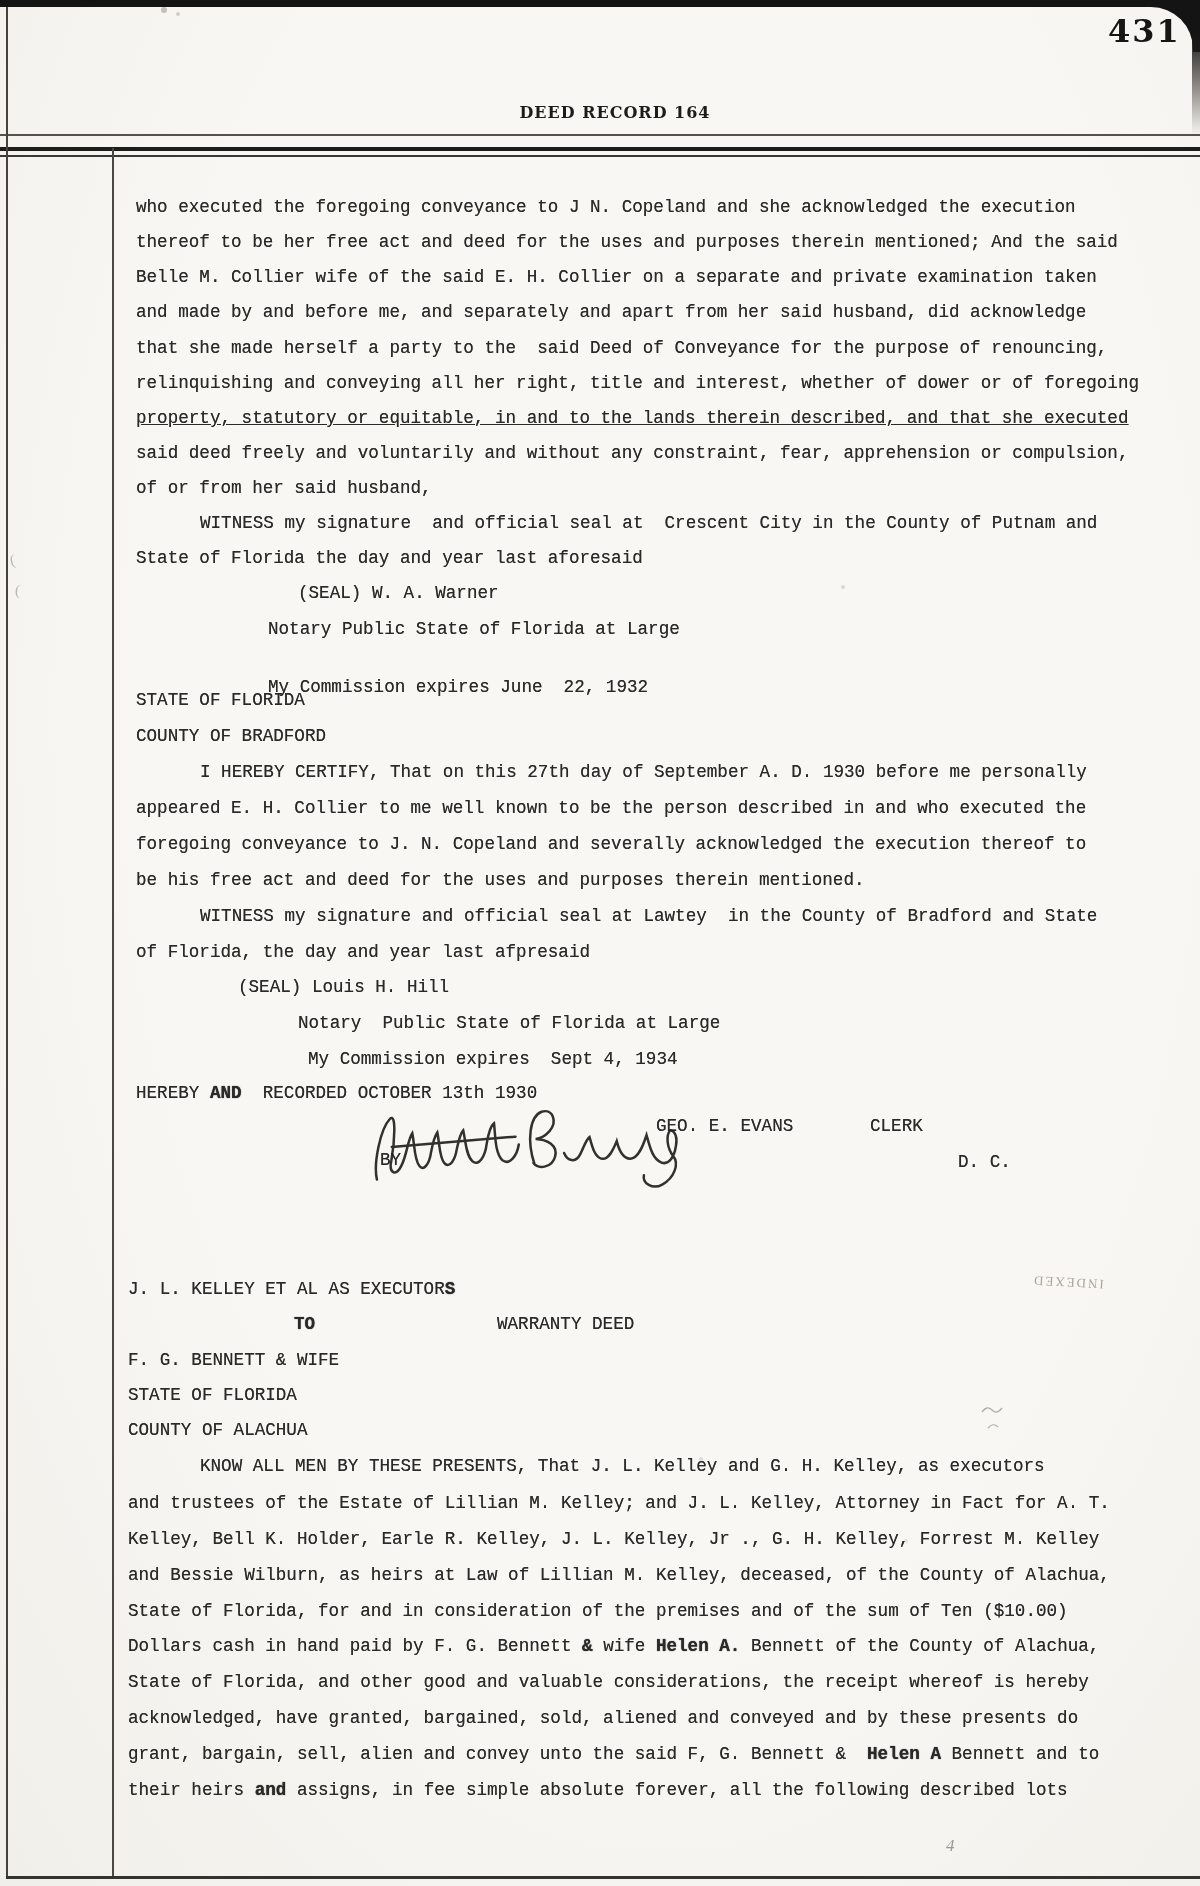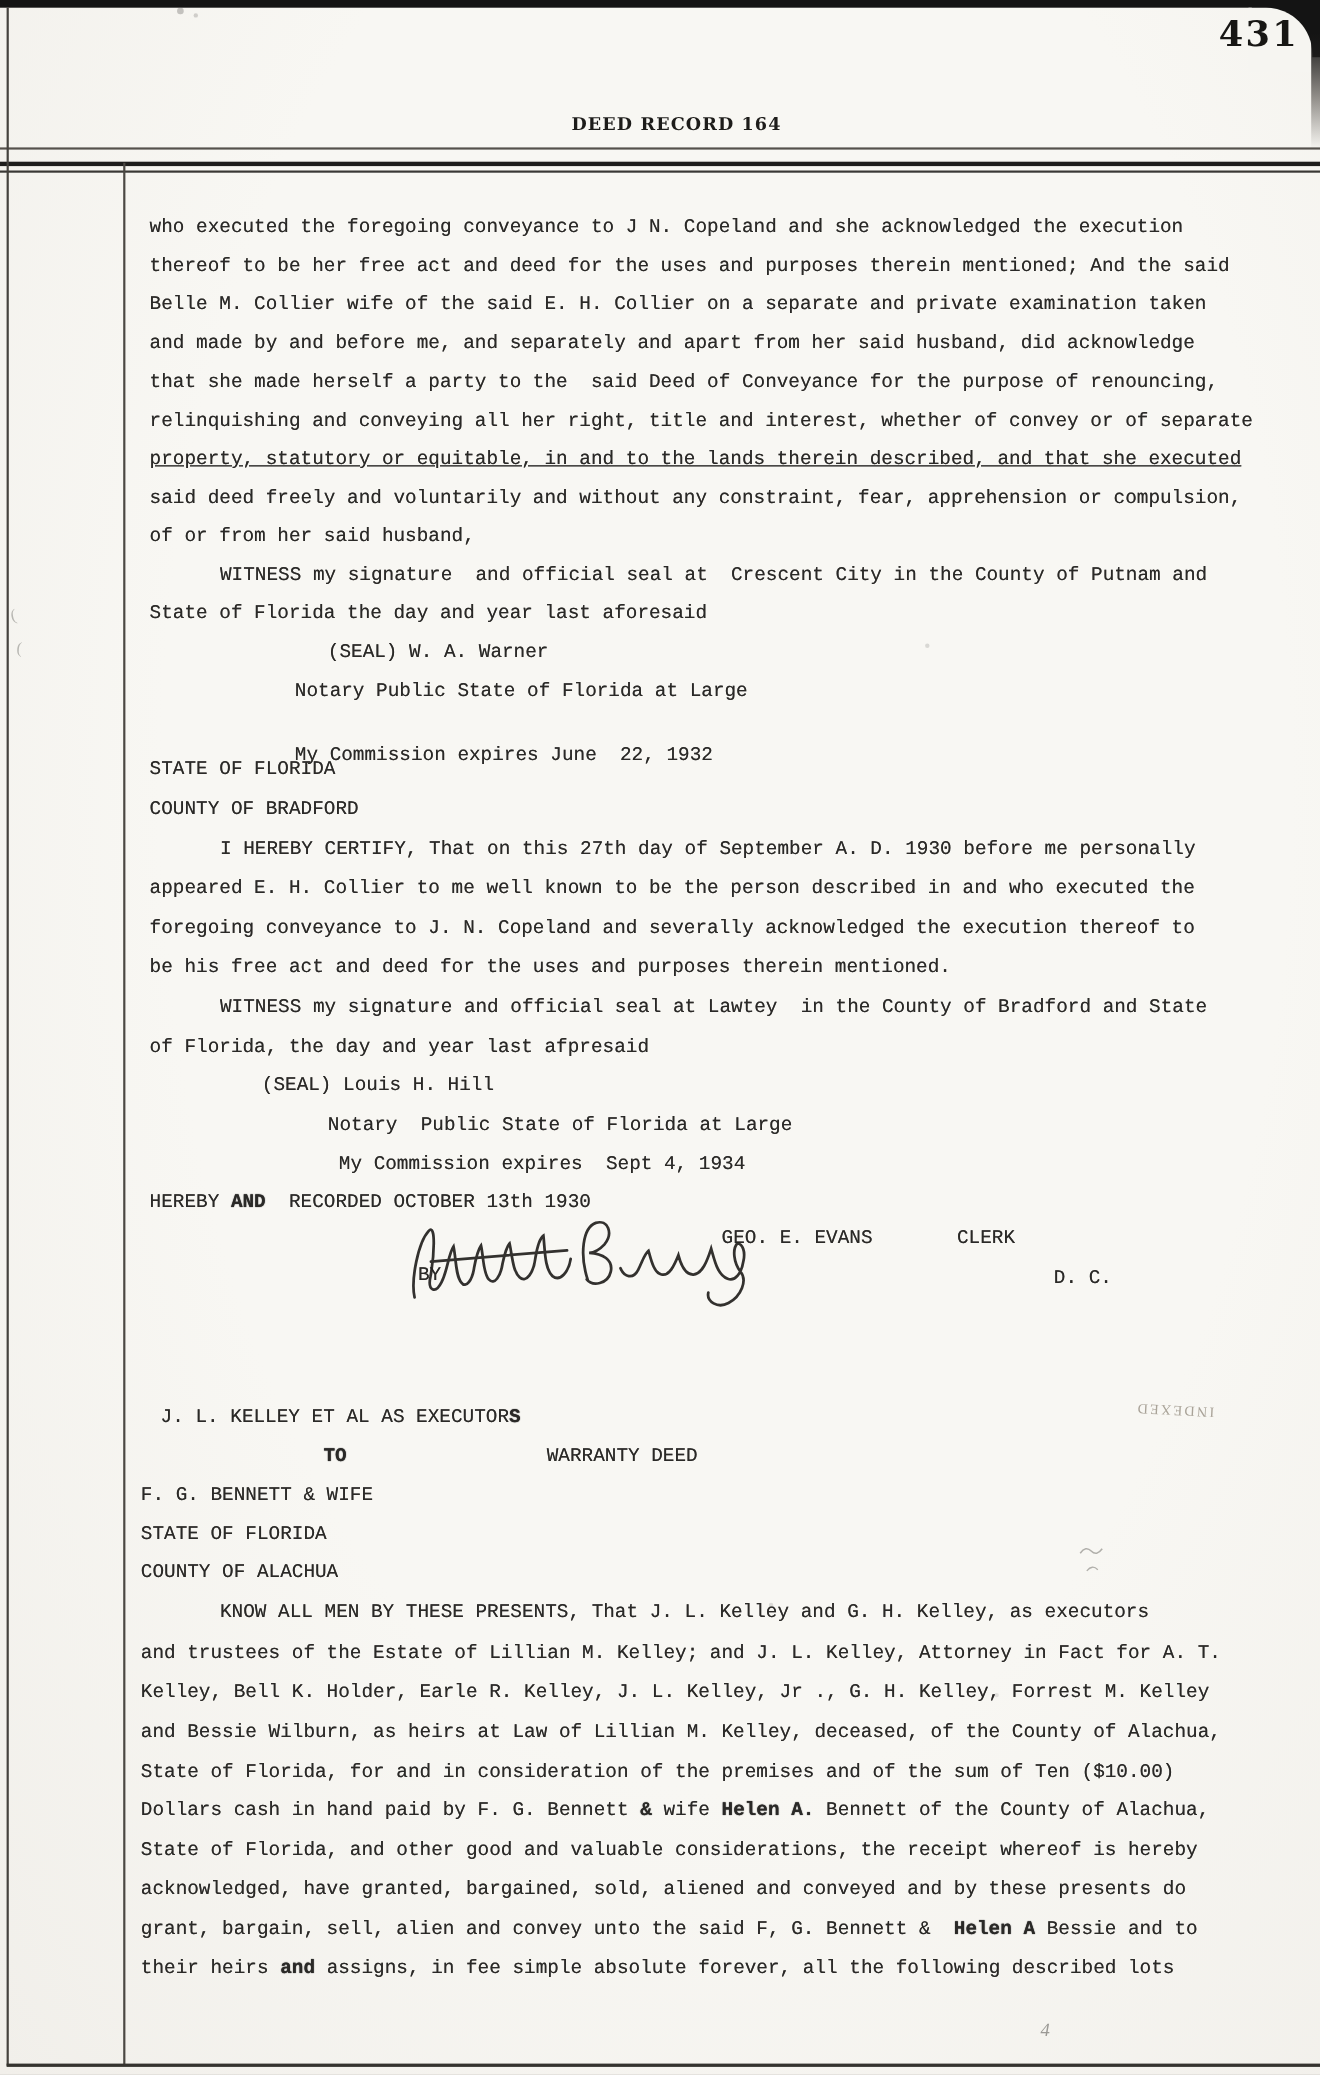--- a/index.html
+++ b/index.html
@@ -88,56 +88,56 @@
 
   <div class="page-number">431</div>
   <div class="book-header">DEED RECORD 164</div>
 
   <div id="typed-layer">
       <div class="tline" style="left: 136px; top: 196px;"><span>who executed the foregoing conveyance to J N. Copeland and she acknowledged the execution</span></div>
       <div class="tline" style="left: 136px; top: 231px;"><span>thereof to be her free act and deed for the uses and purposes therein mentioned; And the said</span></div>
       <div class="tline" style="left: 136px; top: 266px;"><span>Belle M. Collier wife of the said E. H. Collier on a separate and private examination taken</span></div>
       <div class="tline" style="left: 136px; top: 301px;"><span>and made by and before me, and separately and apart from her said husband, did acknowledge</span></div>
       <div class="tline" style="left: 136px; top: 337px;"><span>that she made herself a party to the  said Deed of Conveyance for the purpose of renouncing,</span></div>
-      <div class="tline" style="left: 136px; top: 372px;"><span>relinquishing and conveying all her right, title and interest, whether of convey or of separate</span></div>
+      <div class="tline" style="left: 136px; top: 372px;"><span>relinquishing and conveying all her right, title and interest, whether of dower or of foregoing</span></div>
       <div class="tline" style="left: 136px; top: 407px; text-decoration: underline;"><span>property, statutory or equitable, in and to the lands therein described, and that she executed</span></div>
       <div class="tline" style="left: 136px; top: 442px;"><span>said deed freely and voluntarily and without any constraint, fear, apprehension or compulsion,</span></div>
       <div class="tline" style="left: 136px; top: 477px;"><span>of or from her said husband,</span></div>
       <div class="tline" style="left: 200px; top: 512px;"><span>WITNESS my signature  and official seal at  Crescent City in the County of Putnam and</span></div>
       <div class="tline" style="left: 136px; top: 547px;"><span>State of Florida the day and year last aforesaid</span></div>
       <div class="tline" style="left: 298px; top: 582px;"><span>(SEAL) W. A. Warner</span></div>
       <div class="tline" style="left: 268px; top: 618px;"><span>Notary Public State of Florida at Large</span></div>
       <div class="tline" style="left: 268px; top: 676px;"><span>My Commission expires June  22, 1932</span></div>
       <div class="tline" style="left: 136px; top: 689px;"><span>STATE OF FLORIDA</span></div>
       <div class="tline" style="left: 136px; top: 725px;"><span>COUNTY OF BRADFORD</span></div>
       <div class="tline" style="left: 200px; top: 761px;"><span>I HEREBY CERTIFY, That on this 27th day of September A. D. 1930 before me personally</span></div>
       <div class="tline" style="left: 136px; top: 797px;"><span>appeared E. H. Collier to me well known to be the person described in and who executed the</span></div>
       <div class="tline" style="left: 136px; top: 833px;"><span>foregoing conveyance to J. N. Copeland and severally acknowledged the execution thereof to</span></div>
       <div class="tline" style="left: 136px; top: 869px;"><span>be his free act and deed for the uses and purposes therein mentioned.</span></div>
       <div class="tline" style="left: 200px; top: 905px;"><span>WITNESS my signature and official seal at Lawtey  in the County of Bradford and State</span></div>
       <div class="tline" style="left: 136px; top: 941px;"><span>of Florida, the day and year last afpresaid</span></div>
       <div class="tline" style="left: 238px; top: 976px;"><span>(SEAL) Louis H. Hill</span></div>
       <div class="tline" style="left: 298px; top: 1012px;"><span>Notary  Public State of Florida at Large</span></div>
       <div class="tline" style="left: 308px; top: 1048px;"><span>My Commission expires  Sept 4, 1934</span></div>
       <div class="tline" style="left: 136px; top: 1082px;"><span>HEREBY </span><span class="b">AND</span><span>  RECORDED OCTOBER 13th 1930</span></div>
-      <div class="tline" style="left: 146px; top: 1278px;"><span>J. L. KELLEY ET AL AS EXECUTOR</span><span class="b">S</span></div>
+      <div class="tline" style="left: 128px; top: 1278px;"><span>J. L. KELLEY ET AL AS EXECUTOR</span><span class="b">S</span></div>
       <div class="tline" style="left: 294px; top: 1313px;"><span class="b">TO</span></div>
       <div class="tline" style="left: 497px; top: 1313px;"><span>WARRANTY DEED</span></div>
       <div class="tline" style="left: 128px; top: 1349px;"><span>F. G. BENNETT &amp; WIFE</span></div>
       <div class="tline" style="left: 128px; top: 1384px;"><span>STATE OF FLORIDA</span></div>
       <div class="tline" style="left: 128px; top: 1419px;"><span>COUNTY OF ALACHUA</span></div>
       <div class="tline" style="left: 200px; top: 1455px;"><span>KNOW ALL MEN BY THESE PRESENTS, That J. L. Kelley and G. H. Kelley, as executors</span></div>
       <div class="tline" style="left: 128px; top: 1492px;"><span>and trustees of the Estate of Lillian M. Kelley; and J. L. Kelley, Attorney in Fact for A. T.</span></div>
       <div class="tline" style="left: 128px; top: 1528px;"><span>Kelley, Bell K. Holder, Earle R. Kelley, J. L. Kelley, Jr ., G. H. Kelley, Forrest M. Kelley</span></div>
       <div class="tline" style="left: 128px; top: 1564px;"><span>and Bessie Wilburn, as heirs at Law of Lillian M. Kelley, deceased, of the County of Alachua,</span></div>
       <div class="tline" style="left: 128px; top: 1600px;"><span>State of Florida, for and in consideration of the premises and of the sum of Ten ($10.00)</span></div>
       <div class="tline" style="left: 128px; top: 1635px;"><span>Dollars cash in hand paid by F. G. Bennett </span><span class="b">&amp; </span><span>wife </span><span class="b">Helen A.</span><span> Bennett of the County of Alachua,</span></div>
       <div class="tline" style="left: 128px; top: 1671px;"><span>State of Florida, and other good and valuable considerations, the receipt whereof is hereby</span></div>
       <div class="tline" style="left: 128px; top: 1707px;"><span>acknowledged, have granted, bargained, sold, aliened and conveyed and by these presents do</span></div>
-      <div class="tline" style="left: 128px; top: 1743px;"><span>grant, bargain, sell, alien and convey unto the said F, G. Bennett &amp;  </span><span class="b">Helen A</span><span> Bessie and to</span></div>
+      <div class="tline" style="left: 128px; top: 1743px;"><span>grant, bargain, sell, alien and convey unto the said F, G. Bennett &amp;  </span><span class="b">Helen A</span><span> Bennett and to</span></div>
       <div class="tline" style="left: 128px; top: 1779px; text-align: right;"><span>their heirs </span><span class="b">and</span><span> assigns, in fee simple absolute forever, all the following described lots</span></div>
     </div>
 
   <span class="sig-text" style="left:380px;top:1150px;">BY</span>
   <span class="sig-text" style="left:656px;top:1116px;">GEO. E. EVANS</span>
   <span class="sig-text" style="left:870px;top:1116px;">CLERK</span>
   <span class="sig-text" style="left:958px;top:1152px;">D. C.</span>
 
   <svg class="signature-svg" width="332" height="98" viewBox="0 0 332 98" fill="none">
     <g stroke="#22201e" stroke-width="2.5" stroke-linecap="round" fill="none" opacity="0.92">

